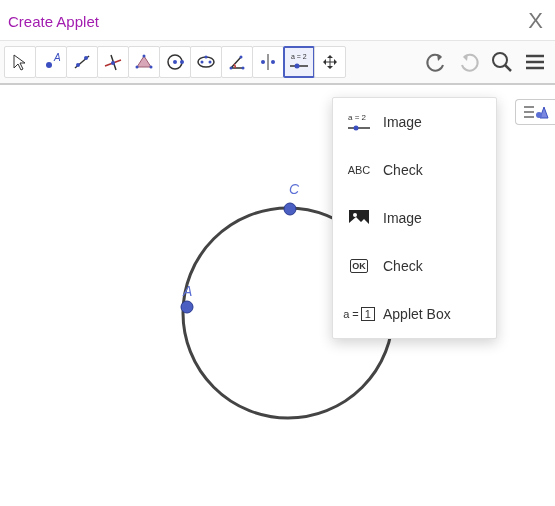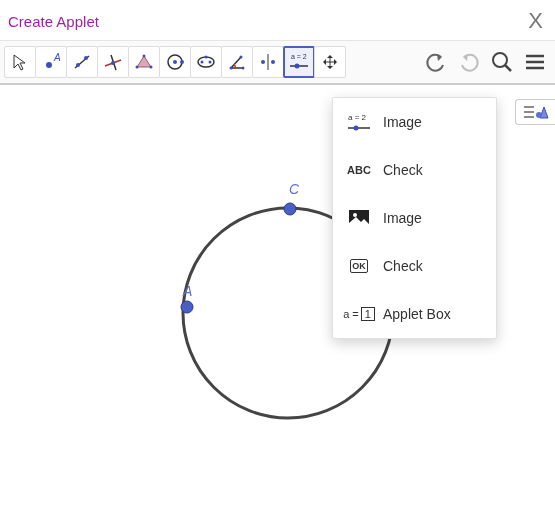--- a/index.html
+++ b/index.html
@@ -161,21 +161,21 @@
       <span class="dd-icon">
         <svg width="28" height="22">
             <text x="3" y="9" font-size="8" fill="#333">a = 2</text>
             <line x1="3" y1="17" x2="25" y2="17" stroke="#333" stroke-width="1.5"></line>
             <circle cx="11" cy="17" r="2.5" fill="#3b4fc0"></circle>
           </svg>
       </span>
       <span>Image</span>
     </div>
     <div class="dd-item">
-      <span class="dd-icon" style="font-size:11px;font-weight:bold;color:#333">ABC</span>
+      <span class="dd-icon" style="font-size:11px;font-weight:normal;color:#333">ABC</span>
       <span>Check</span>
     </div>
     <div class="dd-item">
       <span class="dd-icon">
         <svg width="22" height="18">
             <rect x="1" y="1" width="20" height="16" fill="#222"></rect>
             <circle cx="7" cy="6" r="2" fill="#fff"></circle>
             <path d="M1 14 L8 8 L13 13 L16 10 L21 15 L21 17 L1 17 Z" fill="#fff"></path>
           </svg>
       </span>

